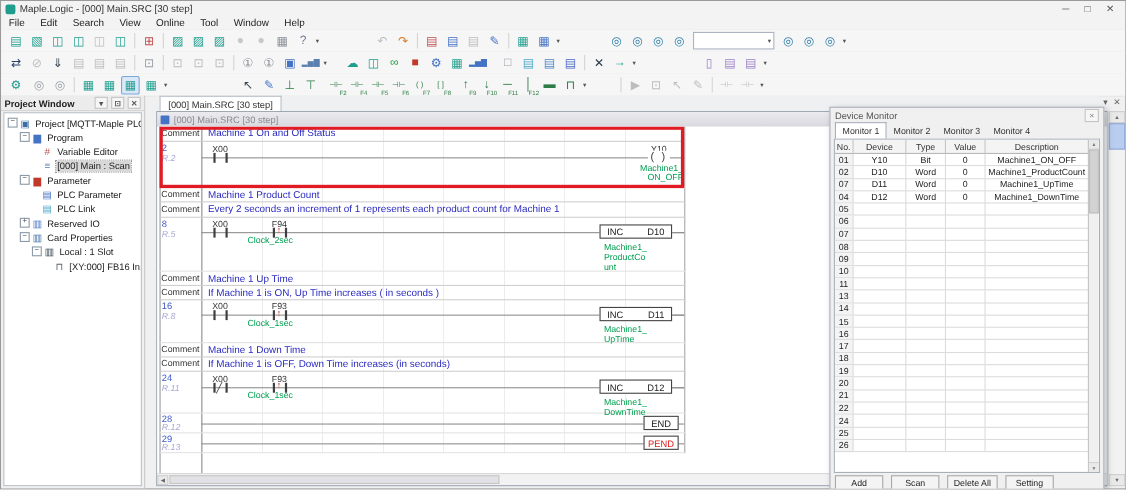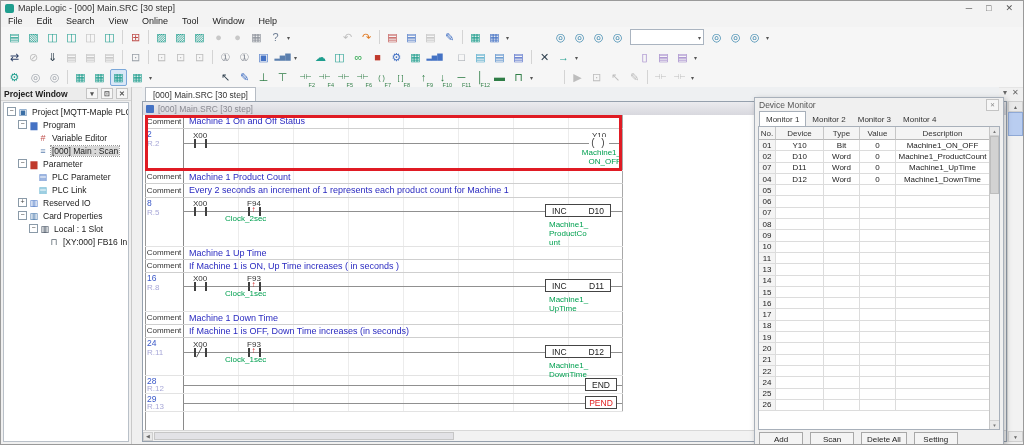--- a/index.html
+++ b/index.html
@@ -48,21 +48,21 @@
   .mline{position:absolute;left:38px;top:0;bottom:0;width:1px;background:#8a8a8a;}
   .rail{position:absolute;left:477px;top:0;height:297px;width:1px;background:#a8a8a8;}
   .grid{position:absolute;left:39px;top:0;width:438px;height:297px;
         background:repeating-linear-gradient(to right,transparent 0,transparent 54px,#ececec 54px,#ececec 55px);}
   .crow,.rrow{position:absolute;left:0;width:478px;box-sizing:border-box;}
   .crow{border-bottom:1px solid #cfcfcf;}
   .rrow{border-bottom:1px solid #e3e3e3;}
   .mcell{position:absolute;left:0;top:0;bottom:1px;width:38px;font-size:8px;color:#333;display:flex;align-items:center;justify-content:center;}
   .ctext{position:absolute;left:44px;top:1px;font-size:9px;color:#2a2ac0;white-space:nowrap;}
   .step{position:absolute;left:2px;top:0;font-size:8.5px;color:#3a58c8;}
-  .ref{position:absolute;left:2px;top:10px;font-size:8px;color:#a8a8d8;}
+  .ref{position:absolute;left:2px;top:10px;font-size:8px;color:#a8a8d8;font-style:italic;}
   .rrow.sm .ref{top:8px;}
   .wire{position:absolute;left:38px;width:439px;height:1px;background:#909090;top:var(--wy);}
   .contact{position:absolute;top:calc(var(--wy) - 4px);width:13px;height:9px;}
   .contact i{position:absolute;top:0;width:2px;height:9px;background:#404040;}
   .contact i:first-child{left:0;} .contact i:last-child{right:0;}
   .contact.edge::after{content:"↑";position:absolute;left:3.5px;top:-2px;font-size:8px;line-height:9px;color:#d02020;}
   .contact.nc::after{content:"╱";position:absolute;left:2.5px;top:-1px;font-size:9px;line-height:10px;color:#404040;}
   .devlab{position:absolute;top:calc(var(--wy) - 12px);font-size:8px;color:#333;text-align:center;}
   .clock{position:absolute;top:calc(var(--wy) + 3px);font-size:8px;color:#00a050;}
   .incbox{position:absolute;left:400px;top:calc(var(--wy) - 7px);width:66px;height:13px;border:1px solid #444;background:#fff;

